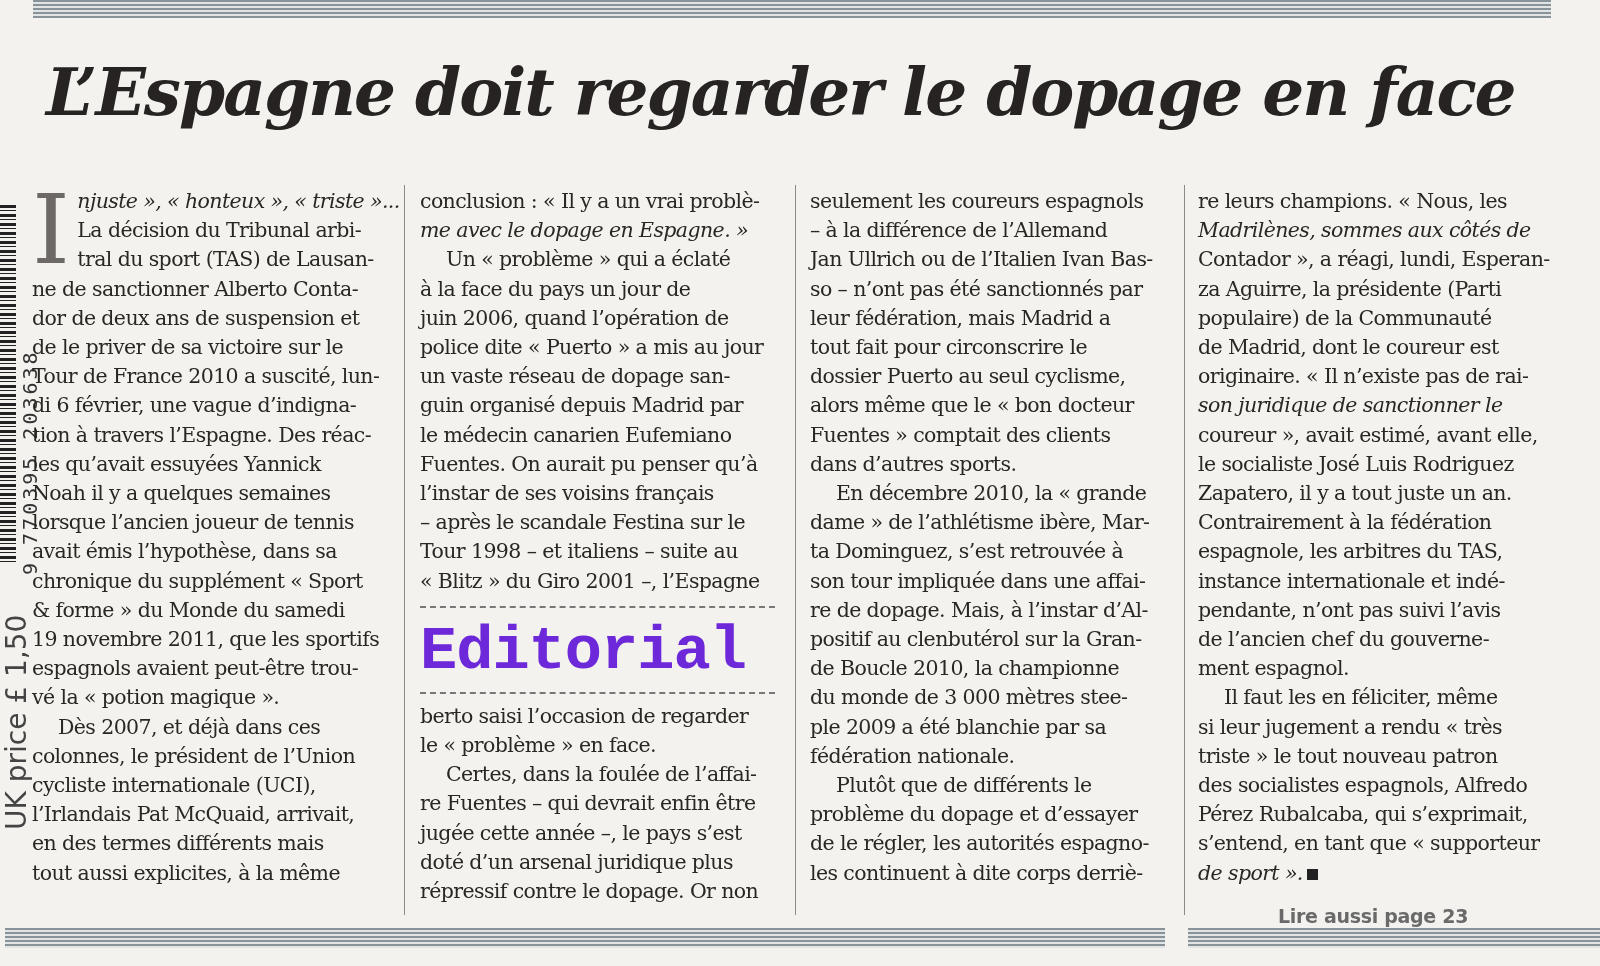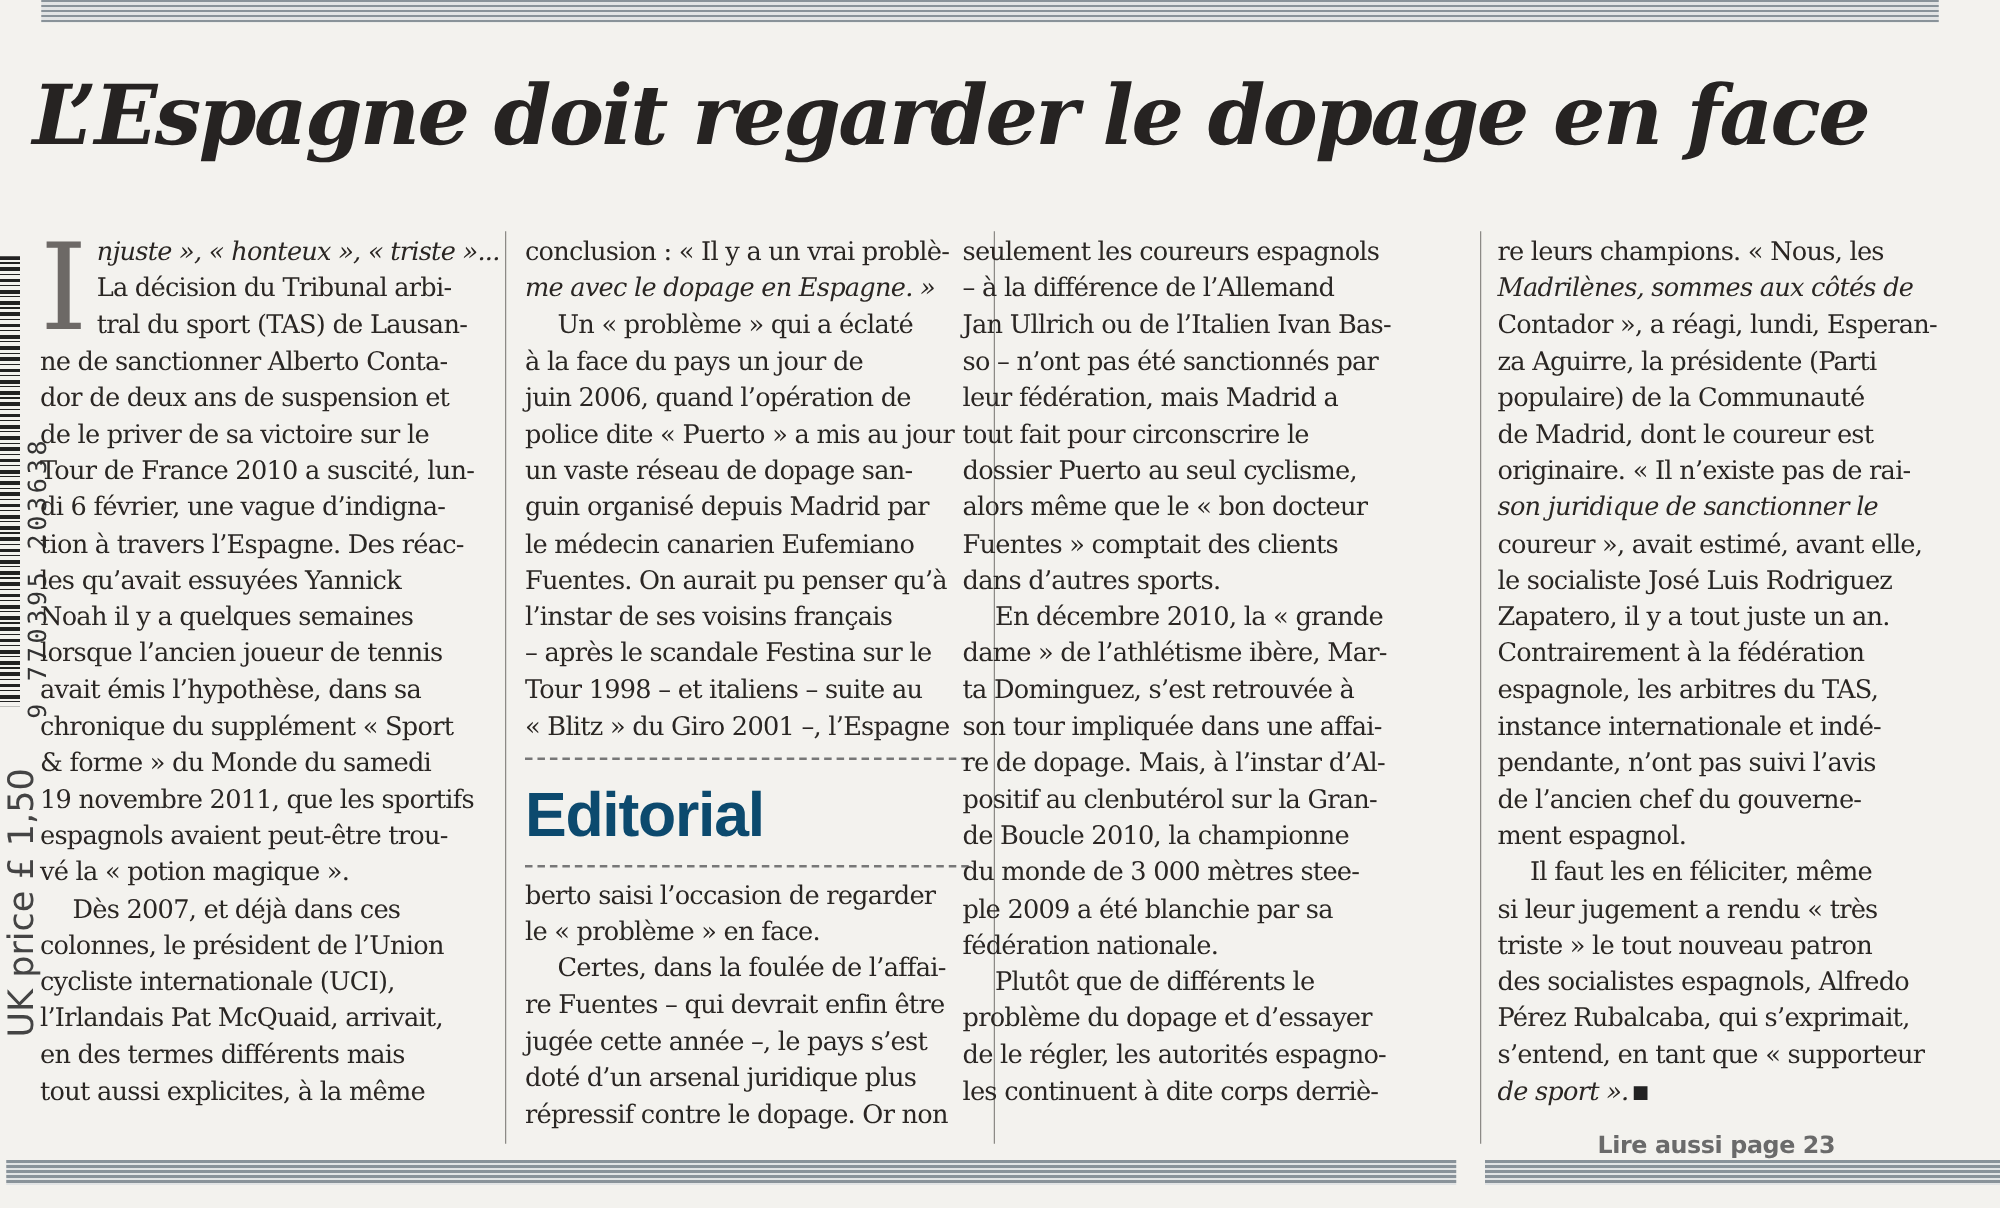--- a/index.html
+++ b/index.html
@@ -12,21 +12,21 @@
     }
     .rule-bar {
       position: absolute; height: 20px;
       background: repeating-linear-gradient(to bottom, #7d8890 0px, #7d8890 2px, #dfe2e3 2px, #dfe2e3 4px);
       opacity: 0.9;
     }
     #top-rule { left: 33px; top: 0; width: 1518px; height: 18px; }
     #bottom-rule-main { left: 5px; top: 928px; width: 1160px; }
     #bottom-rule-right { left: 1188px; top: 928px; width: 412px; }
     h1.headline {
-      position: absolute; left: 26px; top: 52px; margin: 0;
+      position: absolute; left: 46px; top: 52px; margin: 0;
       font-family: "DejaVu Serif", serif;
       font-style: italic; font-weight: bold;
       font-size: 66px; letter-spacing: -2px; color: #262322;
       line-height: 80px; white-space: nowrap;
     }
     .barcode {
       position: absolute; left: 0; top: 195px; width: 22px; height: 380px;
     }
     .barcode .bars {
       position: absolute; left: 0; top: 10px; width: 16px; height: 360px;
@@ -46,35 +46,35 @@
     }
     .col {
       position: absolute; top: 187px; width: 350px;
       font-size: 20.5px; line-height: 29.2px; letter-spacing: -0.6px;
     }
     .col p { margin: 0; }
     .col .indent { text-indent: 26px; }
     .col .ln { display: block; white-space: nowrap; }
     #col-1 { left: 32px; }
     #col-2 { left: 420px; }
-    #col-3 { left: 770px; }
+    #col-3 { left: 810px; }
     #col-4 { left: 1198px; }
     .divider { position: absolute; top: 185px; width: 1px; height: 730px; background: #8c8a86; }
     #div-1 { left: 404px; }
     #div-2 { left: 795px; }
     #div-3 { left: 1184px; }
     .dropcap {
       float: left; font-size: 96px; line-height: 78px; margin: 4px 8px 0 0;
       color: #6d6966; font-family: "DejaVu Serif", serif;
     }
     i, .it { font-style: italic; }
     .dashed { border-top: 2px dashed #777; width: 355px; height: 0; margin: 0; }
     .editorial-title {
-      font-family: Liberation Sans, sans-serif; font-weight: bold;
-      font-size: 50px; color: #0c4a6e; line-height: 56px; margin: 16px 0 12px 0;
+      font-family: Liberation Mono, monospace; font-weight: bold;
+      font-size: 62px; color: #6d28d9; line-height: 56px; margin: 16px 0 12px 0;
       letter-spacing: -1px;
     }
     .end-mark { display: inline-block; width: 11px; height: 11px; background: #222; margin-left: 4px; }
     .see-also {
       display: block; text-align: center; margin-top: 14px; padding-right: 0;
       font-family: "DejaVu Sans", sans-serif; font-weight: bold; font-size: 19px; color: #6a6a6a;
       letter-spacing: -0.3px;
     }
   </style>
 </head>

